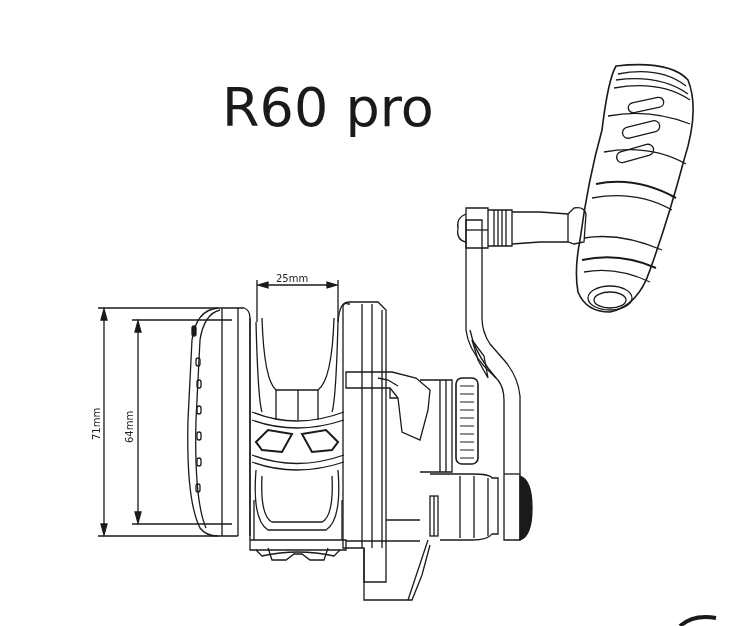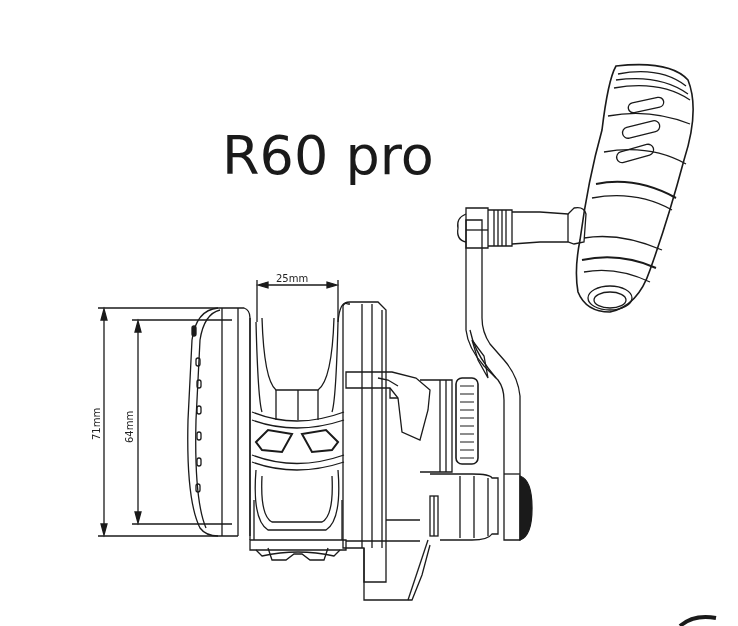--- a/index.html
+++ b/index.html
@@ -1,17 +1,17 @@
 <!DOCTYPE html>
 <html><head>
 <meta charset="utf-8">
 <style>
   html, body { margin:0; padding:0; background:#ffffff; }
   body { width:738px; height:626px; position:relative; overflow:hidden; font-family:"DejaVu Sans", sans-serif; }
-  .title { position:absolute; left:222px; top:78px; font-size:54px; line-height:60px; color:#1a1a1a; font-family:"DejaVu Sans", sans-serif; letter-spacing:0px;margin-top:48px; }
+  .title { position:absolute; left:222px; top:78px; font-size:54px; line-height:60px; color:#1a1a1a; font-family:"DejaVu Sans", sans-serif; letter-spacing:0px; }
   svg.drawing { position:absolute; left:0; top:0; }
   .dimtext { font-family:"DejaVu Sans", sans-serif; font-size:10px; fill:#222; }
 </style>
 </head>
 <body>
 
 <div class="title">R60 pro</div>
 
 <svg class="drawing" width="738" height="626" viewBox="0 0 738 626" fill="none" stroke="#1a1a1a" stroke-width="1.3">
 

